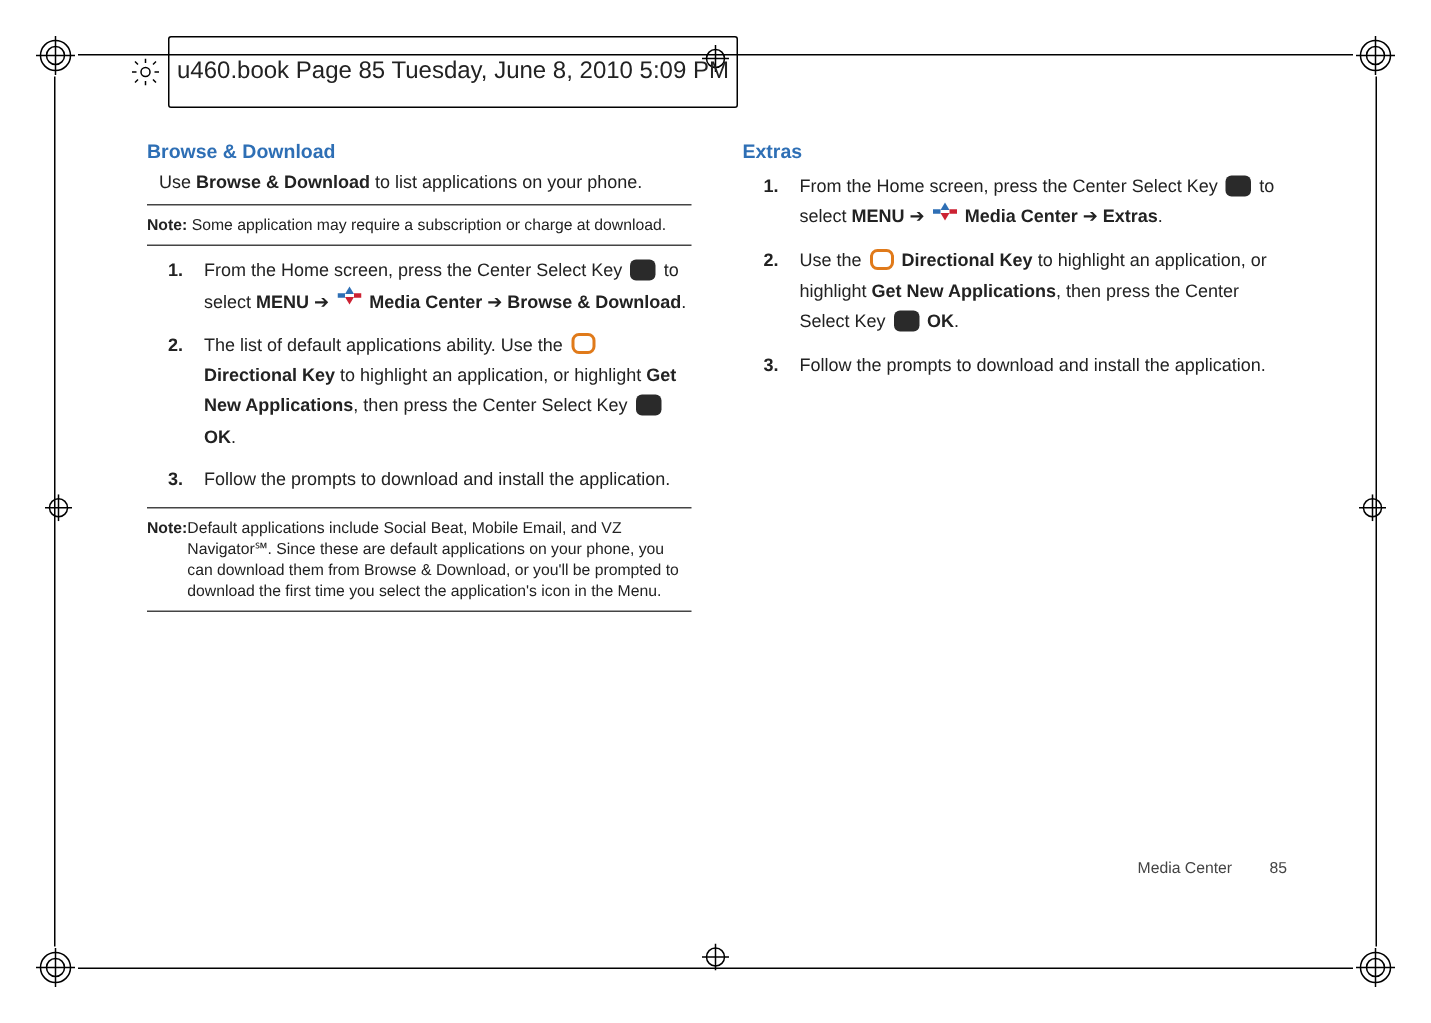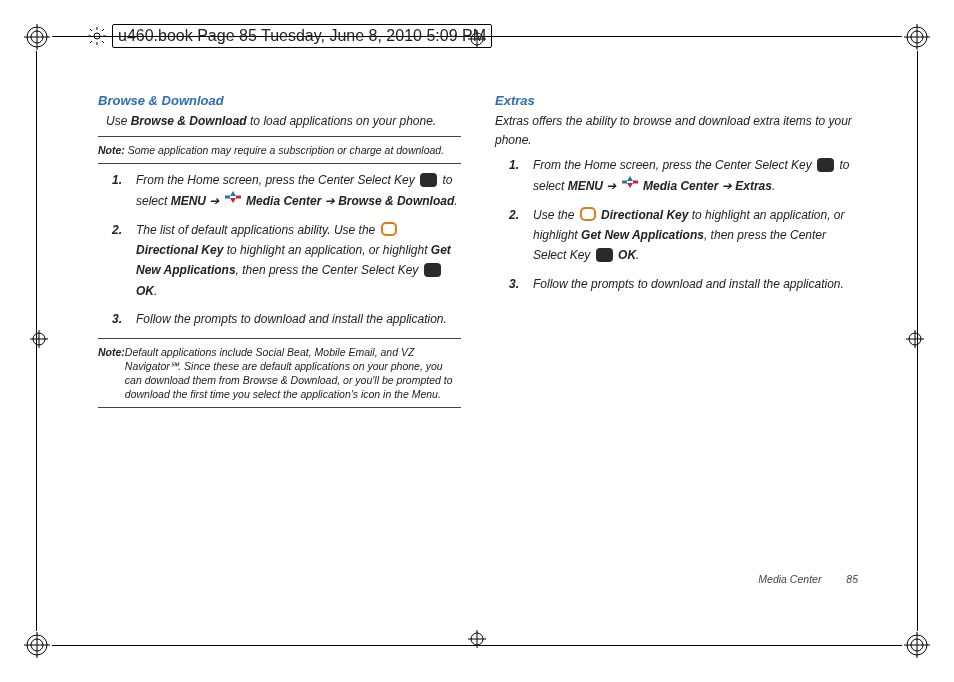--- a/index.html
+++ b/index.html
@@ -13,23 +13,23 @@
   .cross { position:absolute; }
   .cross.t{top:30px;left:50%;transform:translateX(-50%);}
   .cross.b{bottom:30px;left:50%;transform:translateX(-50%);}
   .cross.l{left:30px;top:50%;transform:translateY(-50%);}
   .cross.r{right:30px;top:50%;transform:translateY(-50%);}
   .hair{position:absolute;background:#000;} .hair.h{height:1px;width:850px;left:52px;} .hair.v{width:1px;height:580px;top:51px;}
   .hair.top{top:36px;} .hair.bot{bottom:36px;} .hair.left{left:36px;} .hair.right{right:36px;}
 
   .header-tag{position:absolute;top:24px;left:88px;display:flex;align-items:center;gap:6px;}
   .header-tag .h-sun{width:18px;height:18px;}
-  .header-box{border:1px solid #000;border-radius:2px;padding:2px 5px;display:inline-flex;align-items:flex-end;gap:6px;}
-
-  .page { position:absolute; top:85px; left:98px; width:760px; height:540px;font-style:italic; }
+  .header-box{border:1px solid #000;border-radius:2px;padding:14px 5px;display:inline-flex;align-items:flex-end;gap:6px;}
+
+  .page { position:absolute; top:85px; left:98px; width:760px; height:540px; }
   .cols { display:flex; gap:34px; }
   .col { width:363px; }
 
   h2.blue { color:#2e6fb5; font-size:13px; font-weight:bold; margin:8px 0 4px 0; }
   p.intro { font-size:12px; margin:3px 0 4px 8px; line-height:1.5; }
   p.intro2 { font-size:12px; margin:3px 0 4px 0; line-height:1.55; }
   .rule { border-top:1px solid #444; margin:6px 0; }
   .note { font-size:10.5px; line-height:1.35; margin:3px 0 4px 0; }
   .note b{font-weight:bold;}
   .note-body{display:inline-block; vertical-align:top; width:330px;}
@@ -122,21 +122,21 @@
     <span>u460.book  Page 85  Tuesday, June 8, 2010  5:09 PM</span>
   </span>
 </div>
 
 <div class="page">
  <div class="cols">
 
   <div class="col">
     <h2 class="blue">Browse &amp; Download</h2>
     <p class="intro">
-      <span>Use </span><b>Browse &amp; Download</b><span> to load applications on your phone.</span>
+      <span>Use </span><b>Browse &amp; Download</b><span> to list applications on your phone.</span>
     </p>
     <div class="rule"></div>
     <p class="note"><b>Note:</b><span> Some application may require a subscription or charge at download.</span></p>
     <div class="rule"></div>
 
     <ol class="steps">
       <li>
         <span class="num">1.</span>
         <span>From the Home screen, press the Center Select Key </span><span class="kb dark"></span><span> to select </span><b>MENU</b><span> ➔ </span>
         <span class="media-ico"><svg width="16" height="14">
@@ -158,21 +158,20 @@
       </li>
     </ol>
 
     <div class="rule"></div>
     <p class="note"><b>Note:</b><span class="note-body"> Default applications include Social Beat, Mobile Email, and VZ Navigator℠.  Since these are default applications on your phone, you can download them from Browse &amp; Download, or you'll be prompted to download the first time you select the application's icon in the Menu.</span></p>
     <div class="rule"></div>
   </div>
 
   <div class="col">
     <h2 class="blue">Extras</h2>
-    <p class="intro2">Extras offers the ability to browse and download extra items to your phone.</p>
 
     <ol class="steps">
       <li>
         <span class="num">1.</span>
         <span>From the Home screen, press the Center Select Key </span><span class="kb dark"></span><span> to select </span><b>MENU</b><span> ➔ </span>
         <span class="media-ico"><svg width="16" height="14">
                 <polygon points="8,1 11,6 5,6" fill="#2e6fb5"></polygon>
                 <polygon points="8,13 11,8 5,8" fill="#c23"></polygon>
                 <rect x="0" y="5.5" width="5" height="3" fill="#2e6fb5"></rect>
                 <rect x="11" y="5.5" width="5" height="3" fill="#c23"></rect>

